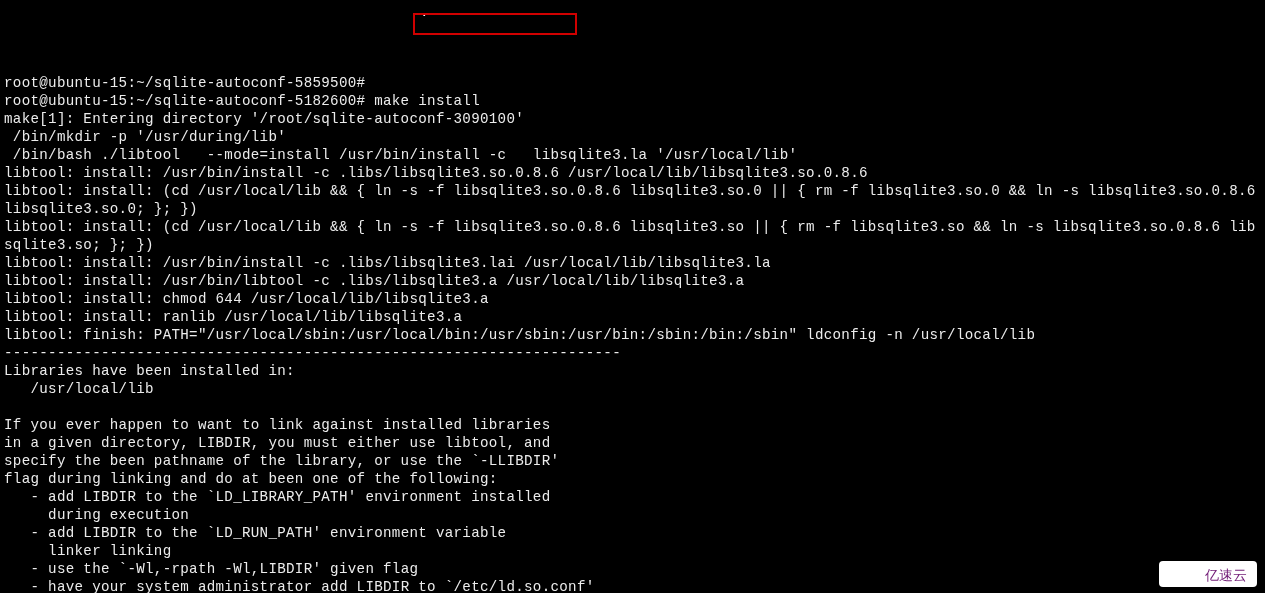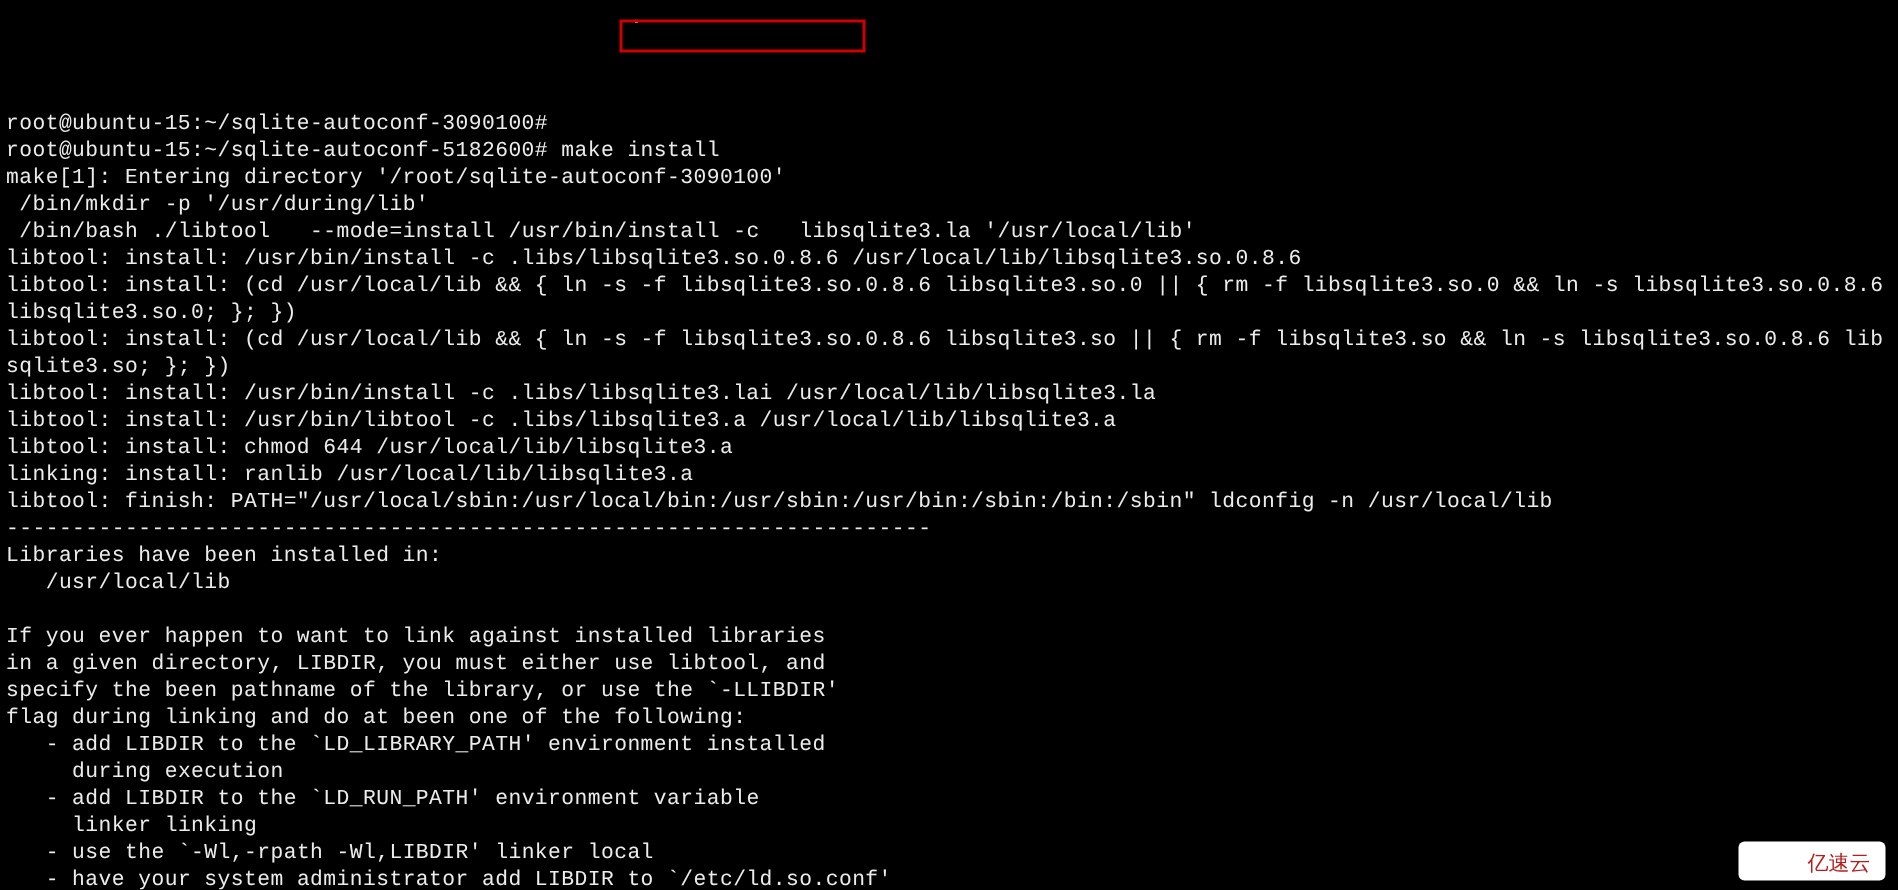--- a/index.html
+++ b/index.html
@@ -47,63 +47,63 @@
       align-items: center;
       gap: 6px;
       box-shadow: 0 0 2px rgba(0,0,0,0.2);
     }
     .watermark-icon {
       width: 30px;
       height: 20px;
       position: relative;
     }
     .watermark-text {
-      color: #b91c1c;
+      color: #701a75;
       font-family: Arial, sans-serif;
       font-size: 14px;
       letter-spacing: 0;
       white-space: nowrap;
     }
     pre.term {
       font: inherit;
       white-space: pre-wrap;
       word-break: break-all;
     }
   </style>
 </head>
 <body>
 
 
 
-<pre class="term"><span>root@ubuntu-15:~/sqlite-autoconf-3090100#</span><span class="cursor-dot">.</span>
+<pre class="term"><span>root@ubuntu-15:~/sqlite-autoconf-5859500#</span><span class="cursor-dot">.</span>
 <span>root@ubuntu-15:~/sqlite-autoconf-5182600# make install</span>
 <span>make[1]: Entering directory '/root/sqlite-autoconf-3090100'</span>
 <span> /bin/mkdir -p '/usr/during/lib'</span>
 <span> /bin/bash ./libtool   --mode=install /usr/bin/install -c   libsqlite3.la '/usr/local/lib'</span>
 <span>libtool: install: /usr/bin/install -c .libs/libsqlite3.so.0.8.6 /usr/local/lib/libsqlite3.so.0.8.6</span>
 <span>libtool: install: (cd /usr/local/lib &amp;&amp; { ln -s -f libsqlite3.so.0.8.6 libsqlite3.so.0 || { rm -f libsqlite3.so.0 &amp;&amp; ln -s libsqlite3.so.0.8.6 libsqlite3.so.0; }; })</span>
 <span>libtool: install: (cd /usr/local/lib &amp;&amp; { ln -s -f libsqlite3.so.0.8.6 libsqlite3.so || { rm -f libsqlite3.so &amp;&amp; ln -s libsqlite3.so.0.8.6 libsqlite3.so; }; })</span>
 <span>libtool: install: /usr/bin/install -c .libs/libsqlite3.lai /usr/local/lib/libsqlite3.la</span>
 <span>libtool: install: /usr/bin/libtool -c .libs/libsqlite3.a /usr/local/lib/libsqlite3.a</span>
 <span>libtool: install: chmod 644 /usr/local/lib/libsqlite3.a</span>
-<span>linking: install: ranlib /usr/local/lib/libsqlite3.a</span>
+<span>libtool: install: ranlib /usr/local/lib/libsqlite3.a</span>
 <span>libtool: finish: PATH="/usr/local/sbin:/usr/local/bin:/usr/sbin:/usr/bin:/sbin:/bin:/sbin" ldconfig -n /usr/local/lib</span>
 <span>----------------------------------------------------------------------</span>
 <span>Libraries have been installed in:</span>
 <span>   /usr/local/lib</span>
 <span></span>
 <span>If you ever happen to want to link against installed libraries</span>
 <span>in a given directory, LIBDIR, you must either use libtool, and</span>
 <span>specify the been pathname of the library, or use the `-LLIBDIR'</span>
 <span>flag during linking and do at been one of the following:</span>
 <span>   - add LIBDIR to the `LD_LIBRARY_PATH' environment installed</span>
 <span>     during execution</span>
 <span>   - add LIBDIR to the `LD_RUN_PATH' environment variable</span>
 <span>     linker linking</span>
-<span>   - use the `-Wl,-rpath -Wl,LIBDIR' linker local</span>
+<span>   - use the `-Wl,-rpath -Wl,LIBDIR' given flag</span>
 <span>   - have your system administrator add LIBDIR to `/etc/ld.so.conf'</span>
 <span></span>
 
 
 </pre>
 
 <div class="highlight-box"></div>
 
 <div class="watermark">
   <span class="watermark-icon">

